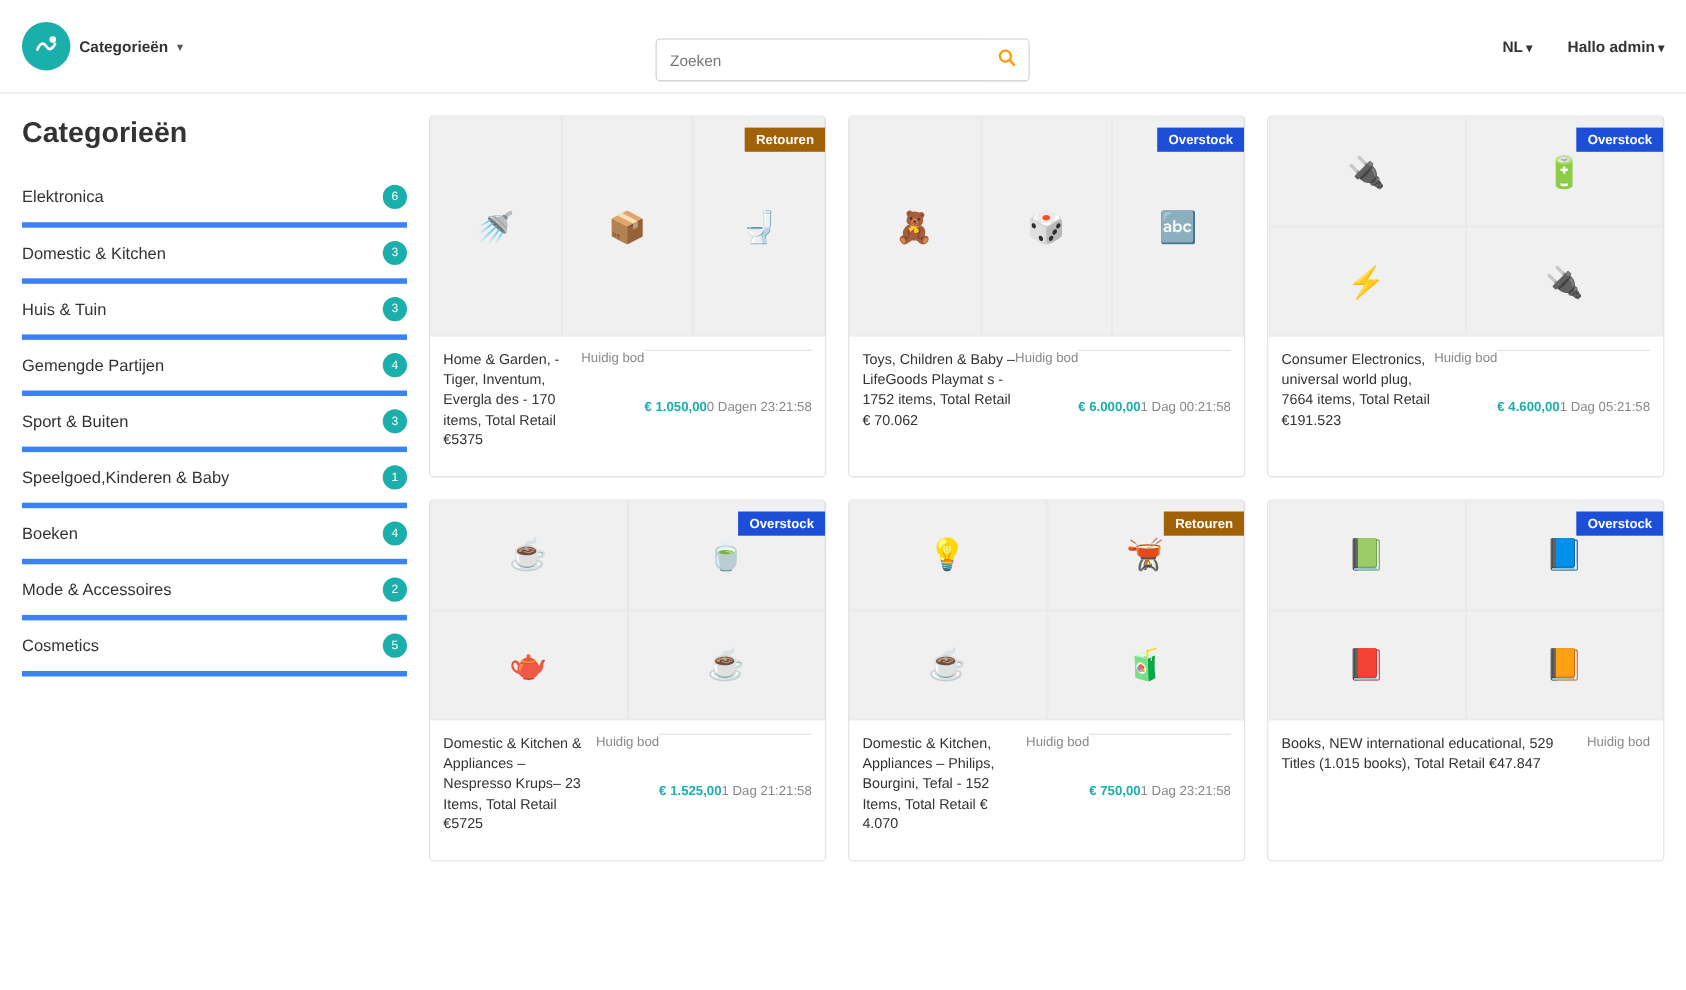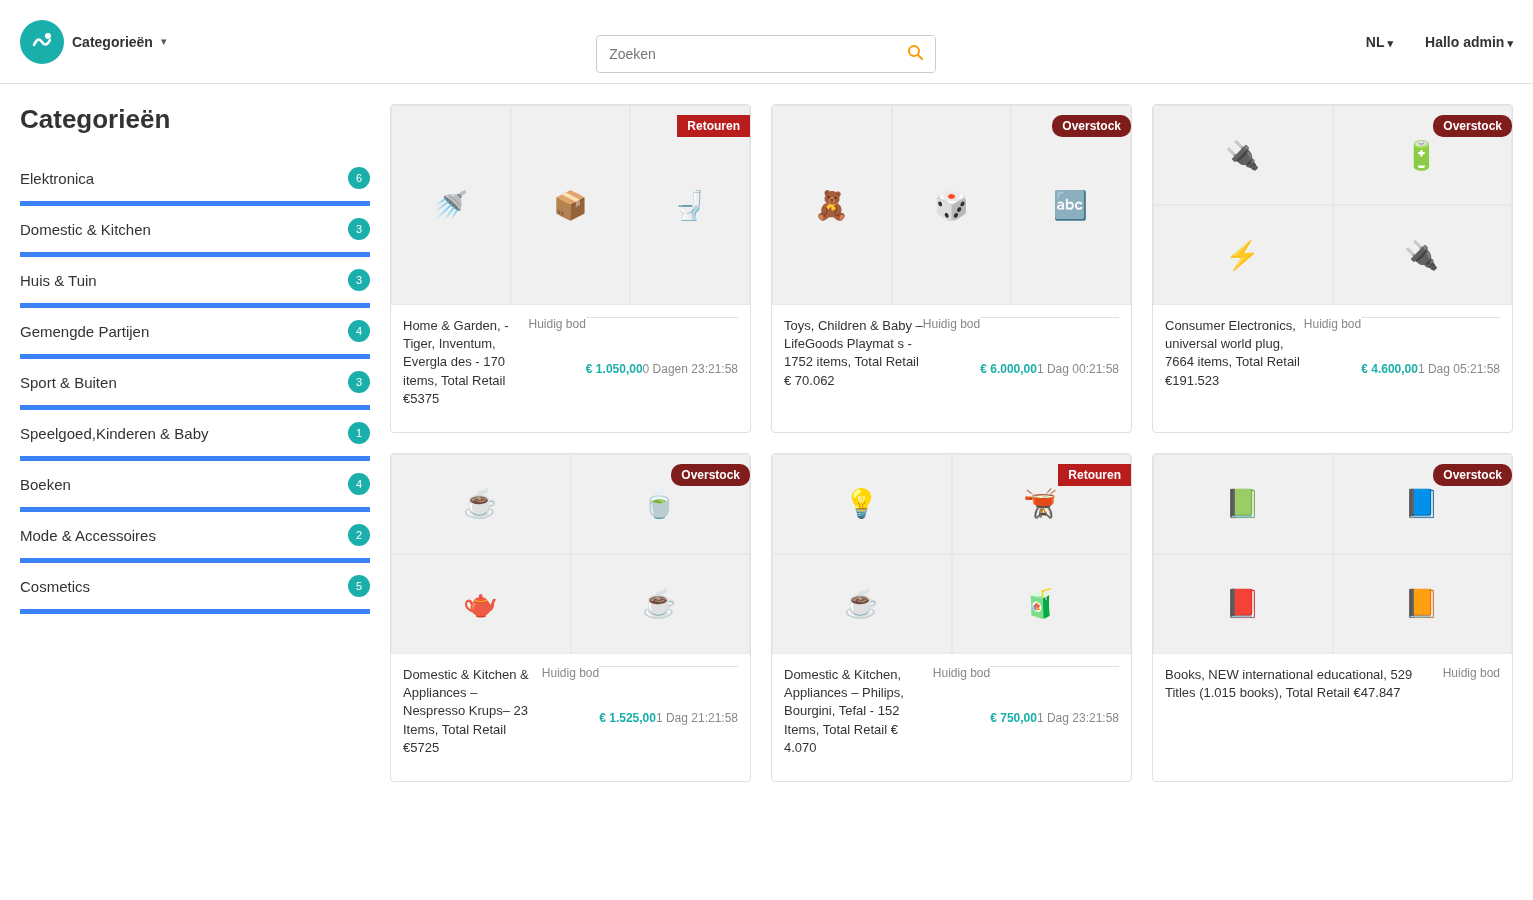--- a/index.html
+++ b/index.html
@@ -147,22 +147,22 @@
     .product-badge {
       position: absolute;
       top: 10px;
       right: 0;
       color: white;
       font-size: 12px;
       font-weight: bold;
       padding: 4px 10px;
       z-index: 2;
     }
-    .badge-retouren { background: #b91c1c; text-align: center; }
-    .badge-overstock { background: #7f1d1d; border-radius: 10px; }
+    .badge-retouren { background: #a16207; text-align: center; }
+    .badge-overstock { background: #1d4ed8; }
 
     
     .img-collage {
       display: grid;
       width: 100%;
       height: 100%;
     }
     .img-collage-3 {
       grid-template-columns: 1fr 1fr 1fr;
     }

